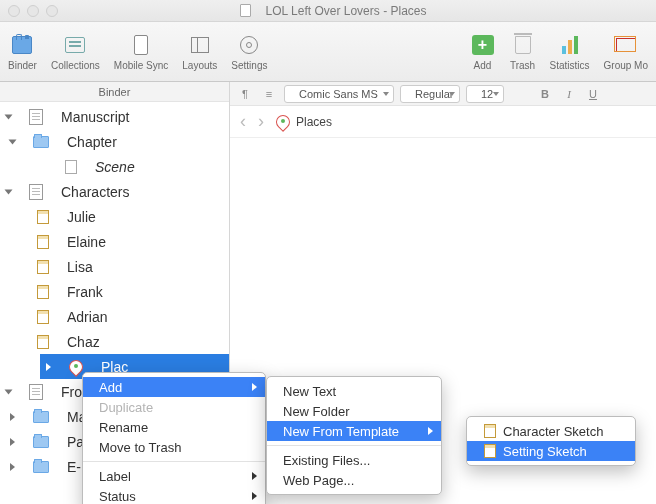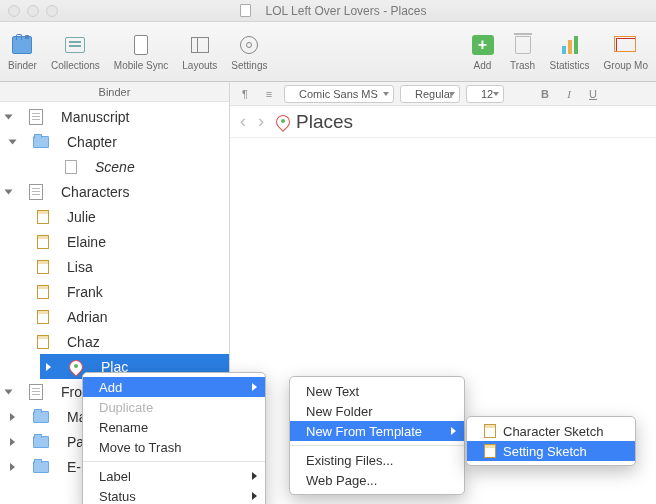--- a/index.html
+++ b/index.html
@@ -60,21 +60,21 @@
   .row.sel .tw { border-left-color:#fff; }
 
   
   .editor { flex:1; display:flex; flex-direction:column; }
   .fmtbar { height:24px; background:#f3f3f3; border-bottom:1px solid #e4e4e4; display:flex; align-items:center; gap:6px; padding:0 6px; font-size:11px; color:#666; }
   .sel-box { border:1px solid #ccc; background:#fff; border-radius:3px; height:18px; display:flex; align-items:center; padding:0 14px 0 14px; position:relative; font-size:11px; color:#555;}
   .sel-box::after{content:""; position:absolute; right:4px; top:6px; width:0;height:0;border-left:3px solid transparent;border-right:3px solid transparent;border-top:4px solid #888;}
   .fbtn { width:18px; text-align:center; color:#888; }
   .navbar { height:32px; display:flex; align-items:center; gap:12px; padding:0 10px; border-bottom:1px solid #eee; }
   .chev { color:#bbb; font-size:18px; }
-  .navtitle { font-size:19px; color:#444; display:flex; align-items:center; gap:6px; }
+  .navtitle { font-size:12px; color:#444; display:flex; align-items:center; gap:6px; }
   .content { flex:1; background:#fff; }
 
   
   .menu { position:absolute; background:#fff; border:1px solid #bcbcbc; border-radius:5px; box-shadow:0 6px 18px rgba(0,0,0,0.25); padding:4px 0; font-size:13px; }
   .mi { height:20px; display:flex; align-items:center; padding:0 22px 0 16px; color:#333; position:relative; white-space:nowrap; }
   .mi.dis { color:#b4b4b4; }
   .mi.hl { background:#3b82f6; color:#fff; }
   .mi .arr { position:absolute; right:8px; width:0;height:0;border-left:5px solid currentColor;border-top:4px solid transparent;border-bottom:4px solid transparent; }
   .sep { height:1px; background:#e2e2e2; margin:4px 0; }
   .miico { width:14px; height:14px; margin-right:6px; display:flex; align-items:center; justify-content:center; }
@@ -287,21 +287,21 @@
   <div class="mi">
       <span>Label</span>
       <span class="arr"></span>
     </div>
   <div class="mi">
       <span>Status</span>
       <span class="arr"></span>
     </div>
 </div>
 
-<div class="menu" style="left:266px; top:376px; width:176px;margin-left:23px;">
+<div class="menu" style="left:266px; top:376px; width:176px;">
   <div class="mi">
       <span>New Text</span>
     </div>
   <div class="mi">
       <span>New Folder</span>
     </div>
   <div class="mi hl">
       <span>New From Template</span>
       <span class="arr"></span>
     </div>

